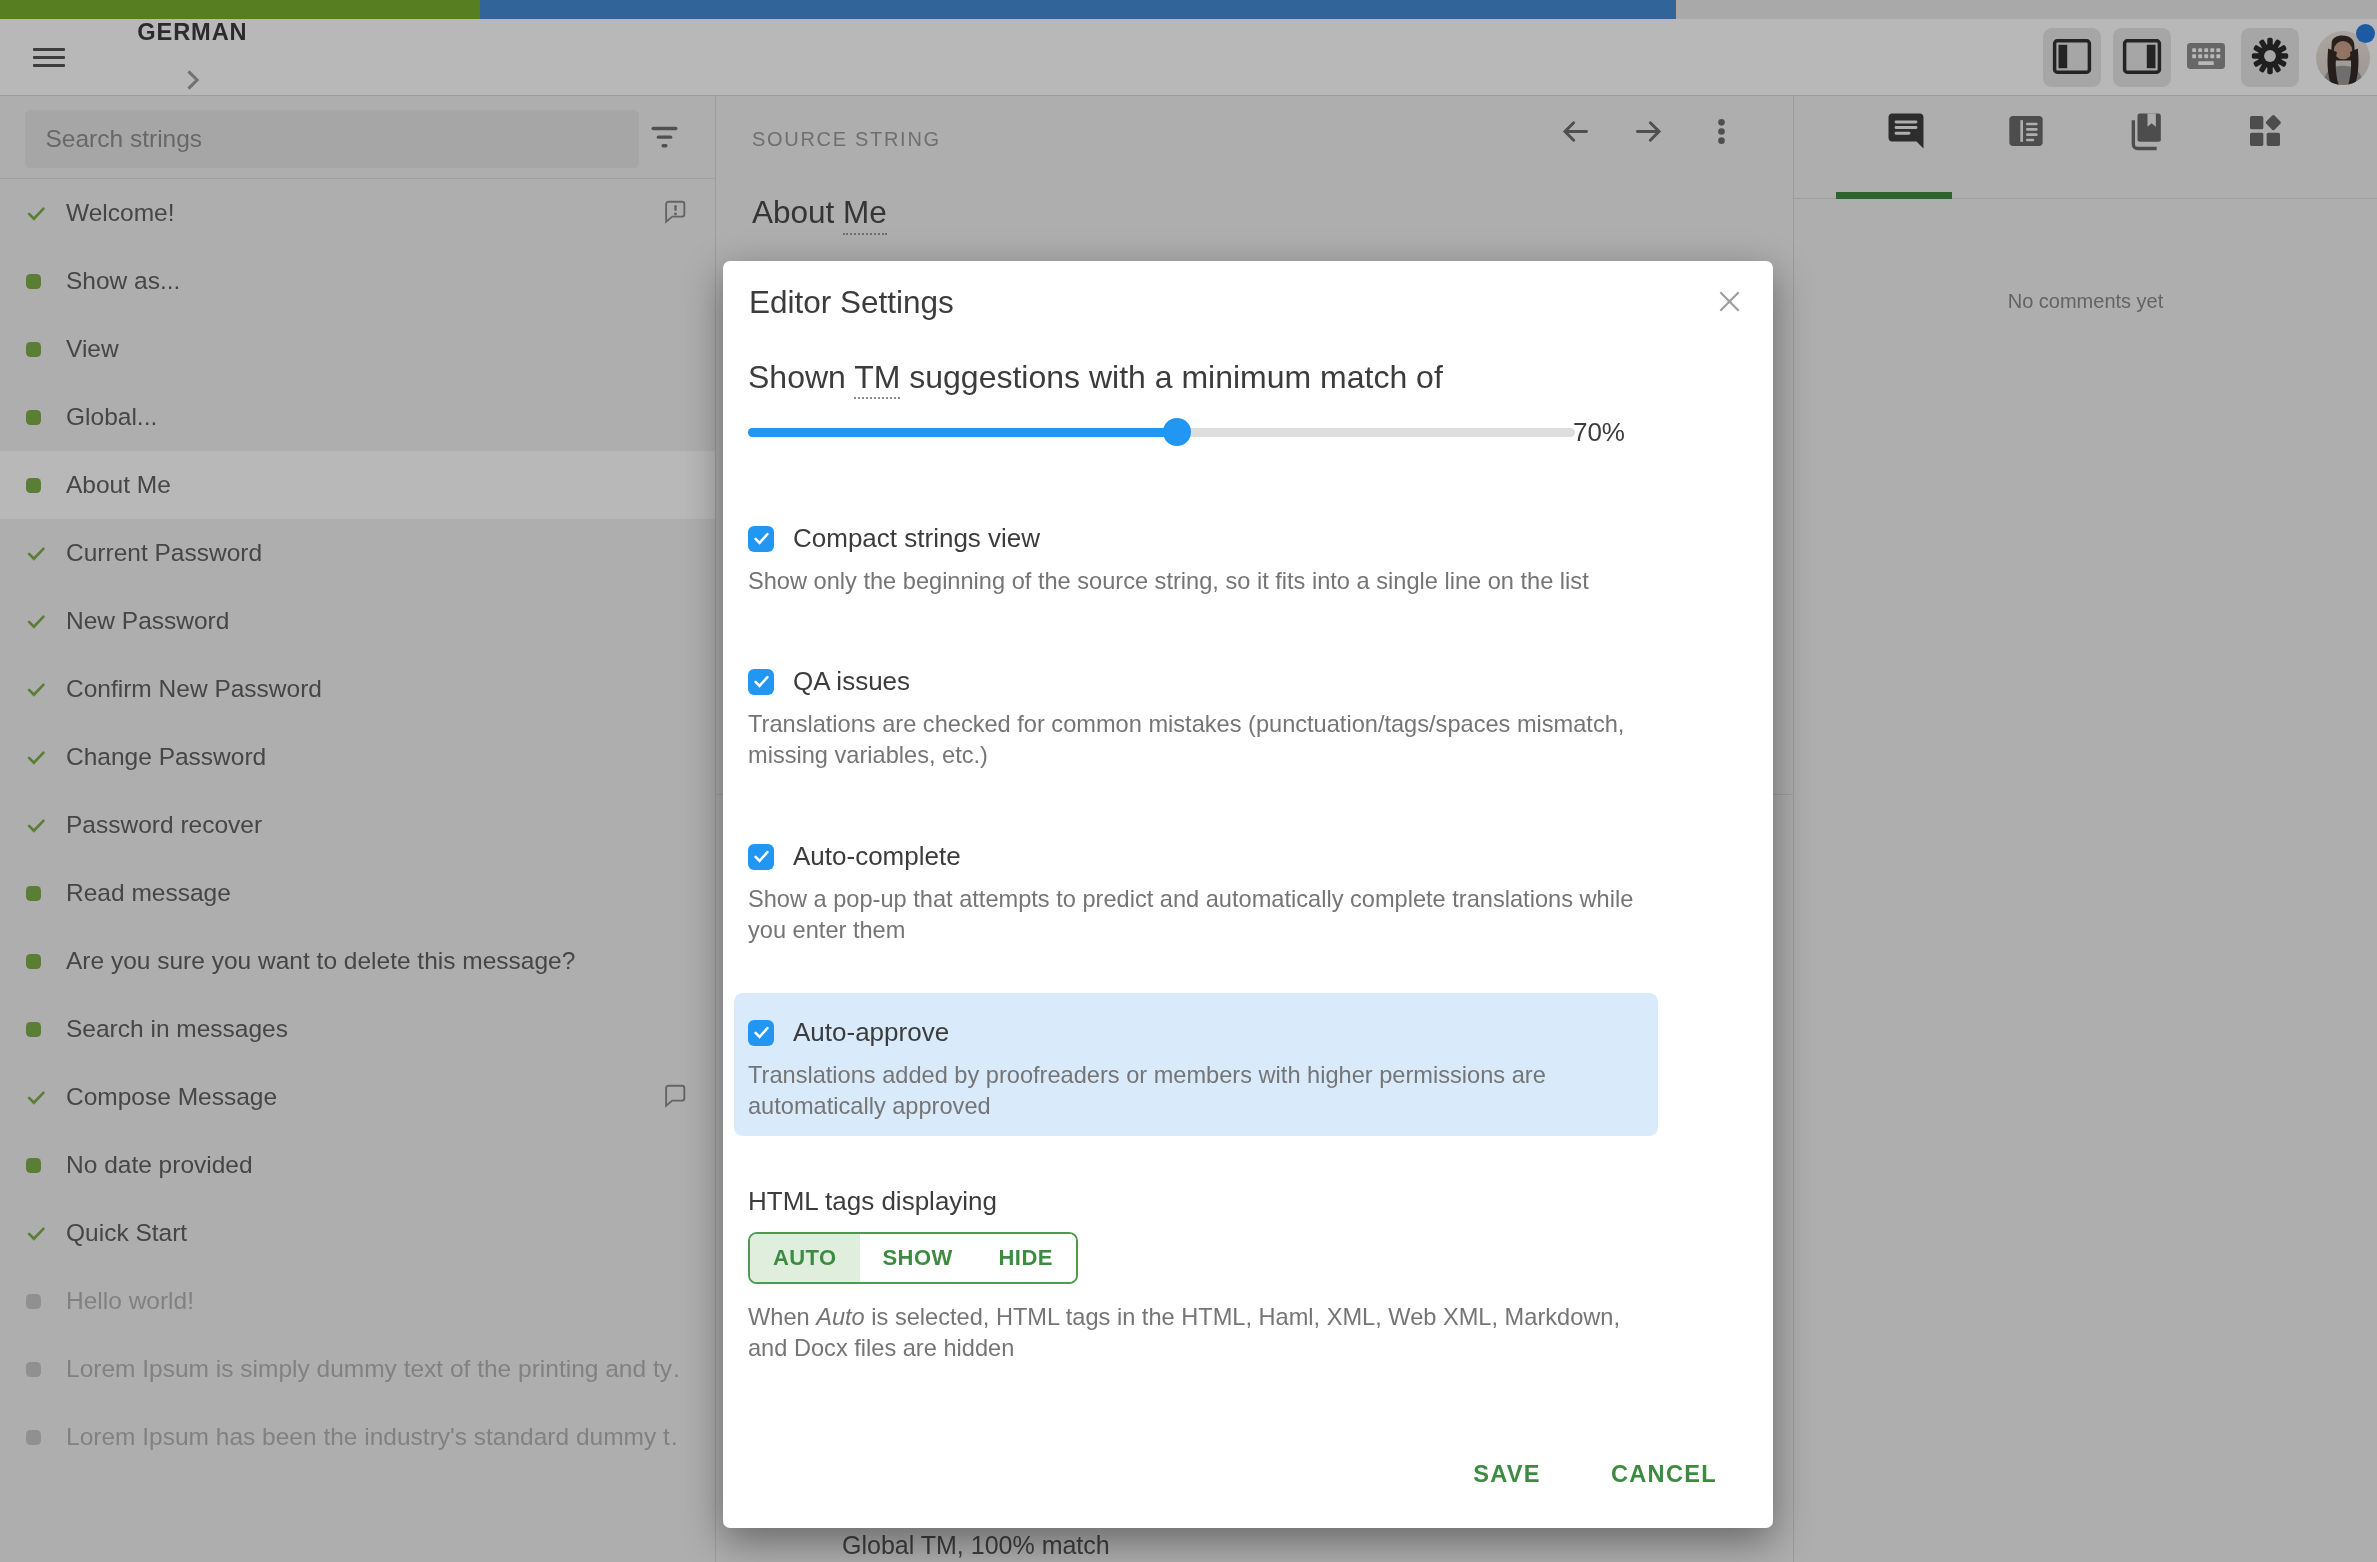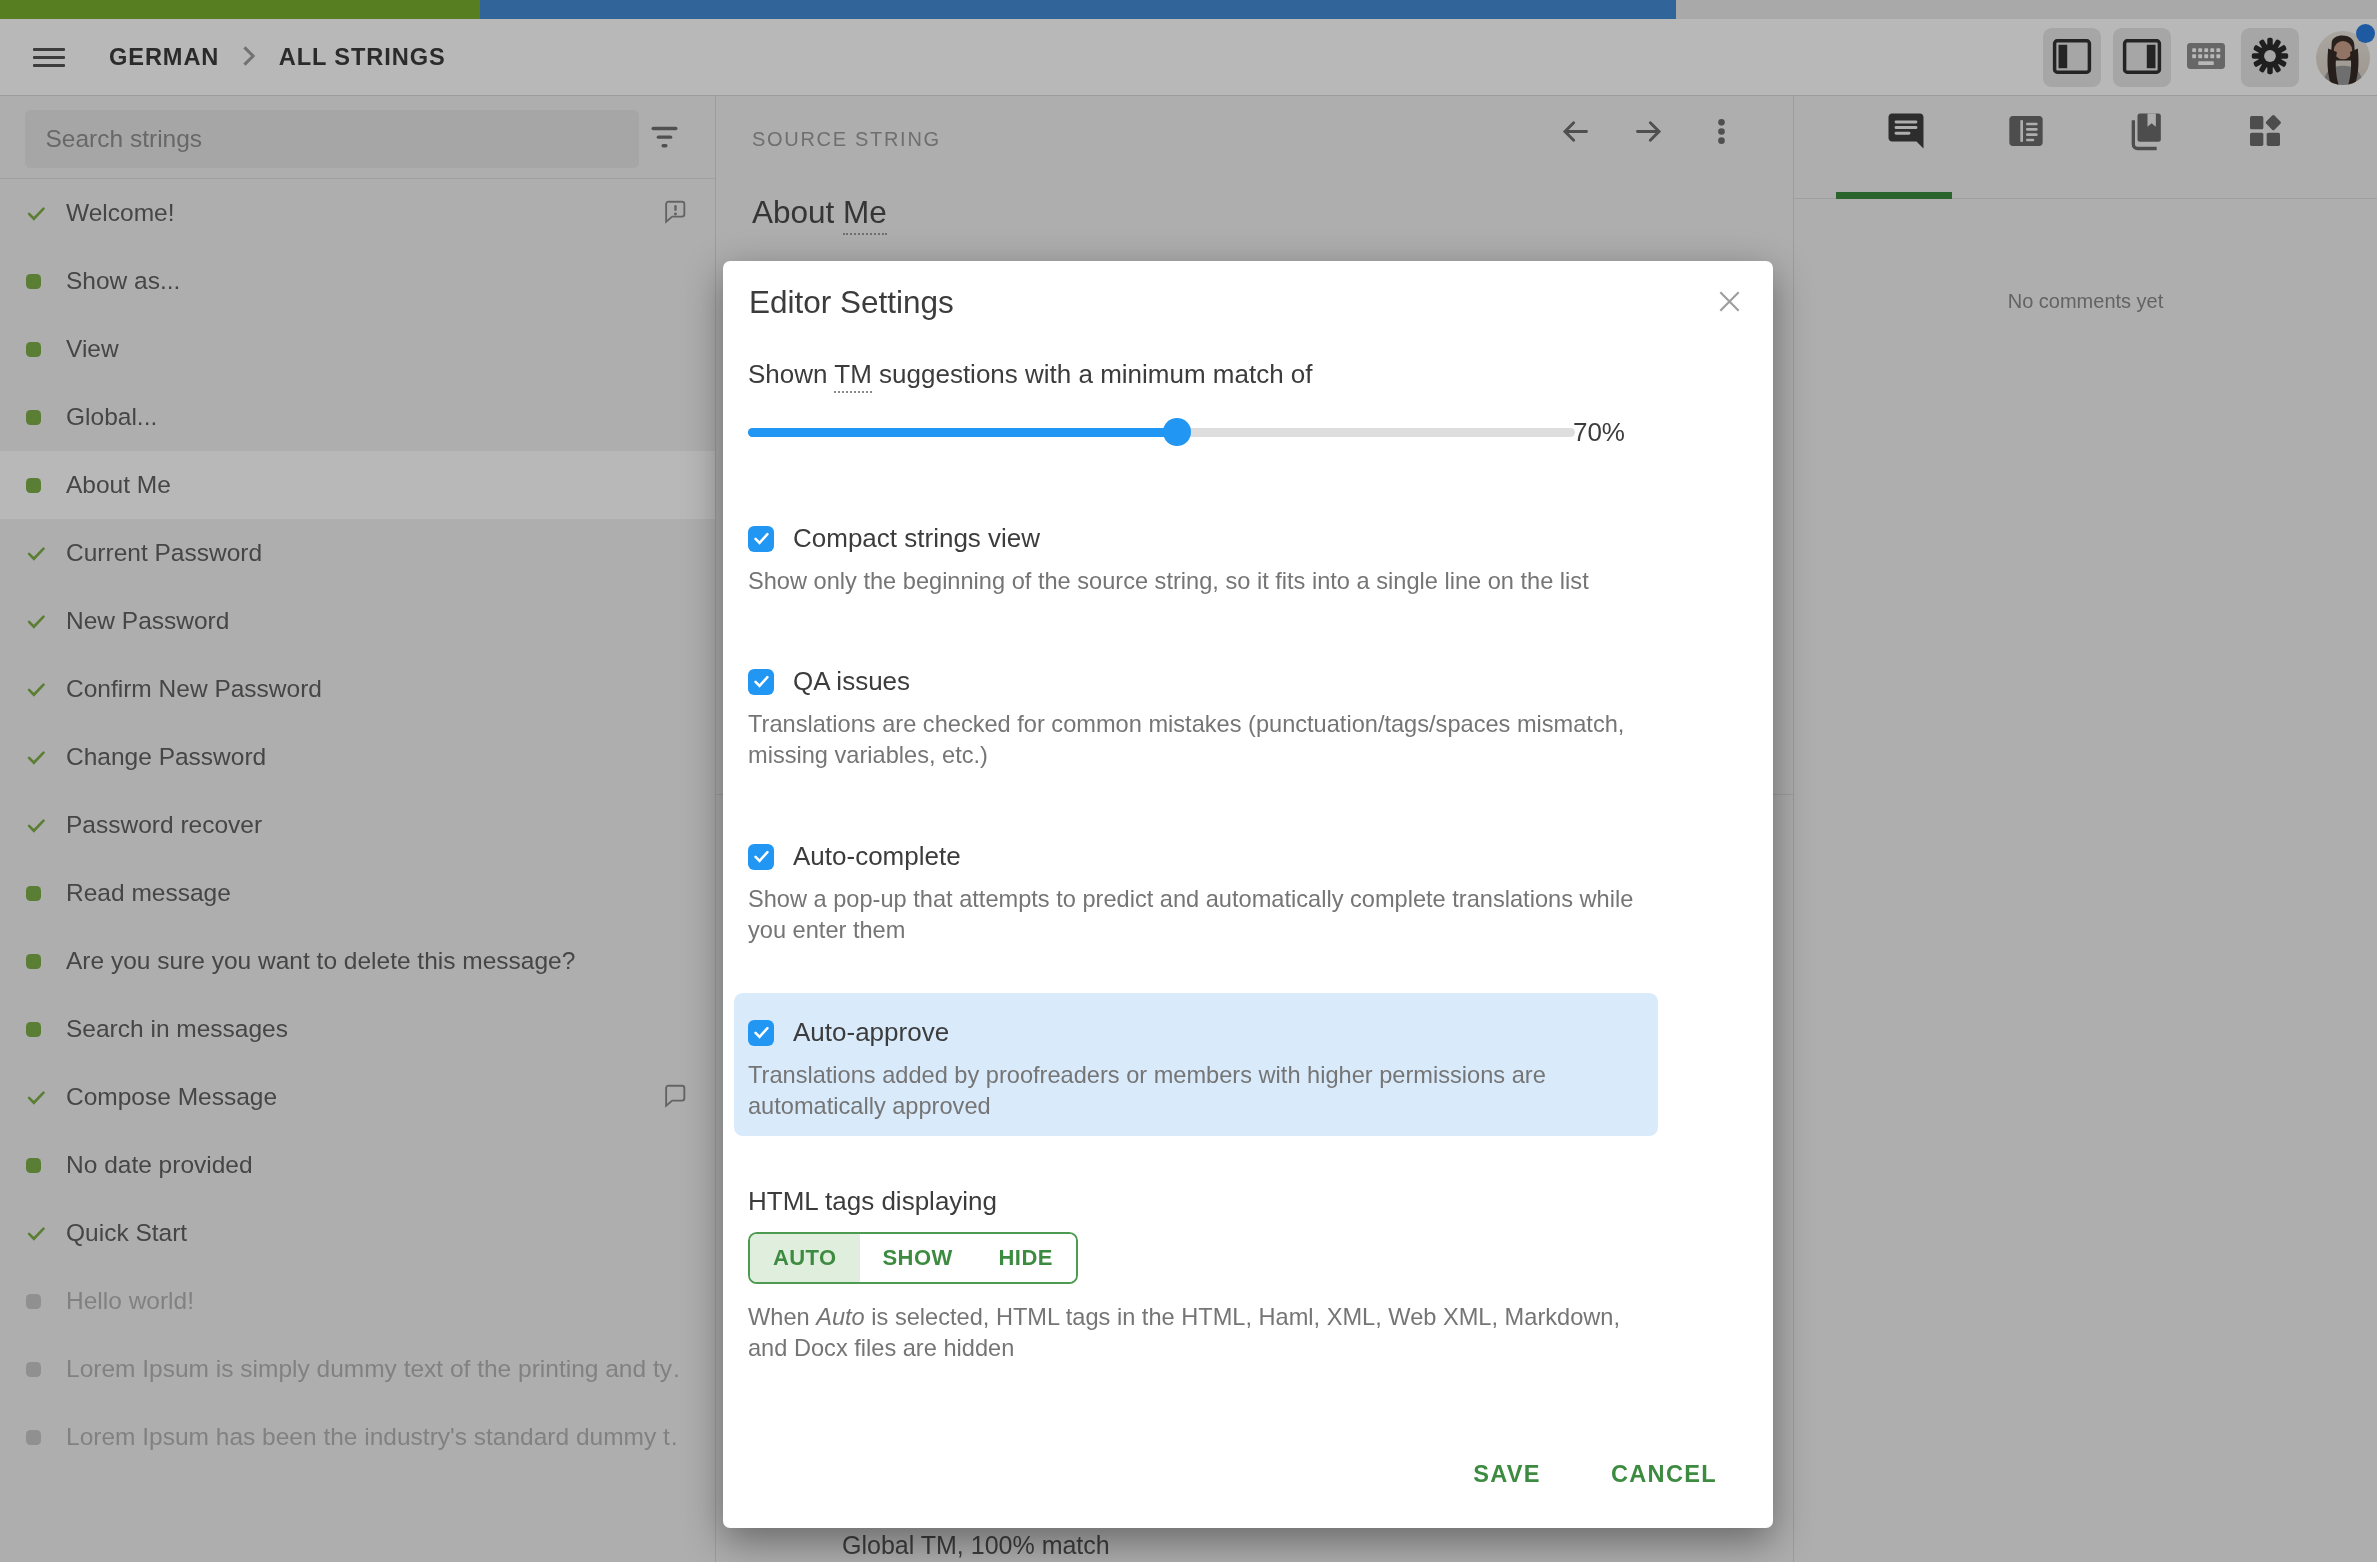--- a/index.html
+++ b/index.html
@@ -9,21 +9,21 @@
 
   
   .strip { position:absolute; left:0; top:0; width:100%; height:19px; display:flex; background:#EBEBEB; }
   .strip .seg-approved { background:var(--progress_green); height:100%; }
   .strip .seg-translated { background:var(--progress_blue); height:100%; }
 
   
   .topbar { position:absolute; left:0; top:19px; width:100%; height:77px; background:#fff; border-bottom:0.9px solid #D9D9D9; }
   .hamburger { position:absolute; left:33px; top:24.5px; width:35px; height:30px; cursor:pointer; }
   .hamburger span { display:block; width:31.5px; height:3.5px; background:#555; border-radius:0.9px; margin:4.4px 0; }
-  .breadcrumb { position:absolute; left:109px; top:0; height:77px; display:flex; align-items:center; gap:21px; }
+  .breadcrumb { position:absolute; left:109px; top:0; height:77px; display:flex; align-items:center; gap:21px;flex-direction:column; }
   .crumb { font-size:23.6px; font-weight:700; letter-spacing:0.9px; color:#3c3c3c; }
   .tb-actions { position:absolute; right:7px; top:0; height:77px; display:flex; align-items:center; gap:12.2px; }
   .tb-btn { width:58px; height:59px; border-radius:8.7px; background:#E6E6E6; display:flex; align-items:center; justify-content:center; }
   .tb-plain { width:45px; height:59px; display:flex; align-items:center; justify-content:center; }
   .avatar-wrap { position:relative; width:54px; height:54px; margin-left:5.2px; }
   .avatar { width:54px; height:54px; border-radius:50%; overflow:hidden; background:linear-gradient(180deg,#ece6df 0%,#d9d0c6 100%); }
   .notif-dot { position:absolute; right:-5.2px; top:-7px; width:19px; height:19px; border-radius:50%; background:#2A7DE1; }
 
   
   .sidebar { position:absolute; left:0; top:96px; width:716px; height:1466px; background:#F2F2F2; border-right:0.9px solid #D9D9D9; }
@@ -63,21 +63,21 @@
   .ctab.active { color:#3f3f3f; }
   .ctab-underline { position:absolute; left:42px; top:96px; width:116px; height:7px; background:var(--accent_green); }
   .ctabs-divider { position:absolute; left:0; top:102px; width:100%; height:0.9px; background:#DDD; }
   .no-comments { position:absolute; left:0; top:194px; width:100%; text-align:center; font-size:20px; color:#8a8a8a; }
 
   
   .overlay { position:absolute; inset:0; background:rgba(0,0,0,0.28); z-index:50; }
   .modal { position:absolute; left:723px; top:261px; width:1050px; height:1267px; background:#fff; border-radius:7px; z-index:60; box-shadow:0 12.2px 39px rgba(0,0,0,0.4); }
   .m-title { position:absolute; left:26px; top:23px; font-size:31.5px; color:#3c3c3c; }
   .m-close { position:absolute; right:26px; top:24.5px; width:35px; height:35px; display:flex; align-items:center; justify-content:center; cursor:pointer; }
-  .m-tm-label { position:absolute; left:25px; top:98px; font-size:26px; color:#3c3c3c; }
+  .m-tm-label { position:absolute; left:25px; top:98px; font-size:32px; color:#3c3c3c; }
   .m-tm-label .abbr { border-bottom:2.6px dotted #8a8a8a; padding-bottom:1.7px; }
   .m-slider { position:absolute; left:25px; top:167px; width:827px; height:8.7px; border-radius:4.4px; background:#DEDEDE; }
   .m-slider .fill { position:absolute; left:0; top:0; height:8.7px; width:429px; border-radius:4.4px; background:var(--accent_blue); }
   .m-slider .thumb { position:absolute; left:415px; top:-9.6px; width:28px; height:28px; border-radius:50%; background:var(--accent_blue); cursor:pointer; }
   .m-slider-value { position:absolute; left:822px; top:156px; width:80px; text-align:right; font-size:26px; color:#3c3c3c; }
 
   .opt { position:absolute; left:25px; width:894px; }
   .opt-row { display:flex; align-items:center; gap:19px; }
   .chk { width:26px; height:26px; border-radius:6.1px; background:var(--accent_blue); display:flex; align-items:center; justify-content:center; flex:none; cursor:pointer; }
   .opt-label { font-size:26px; color:#3c3c3c; }

